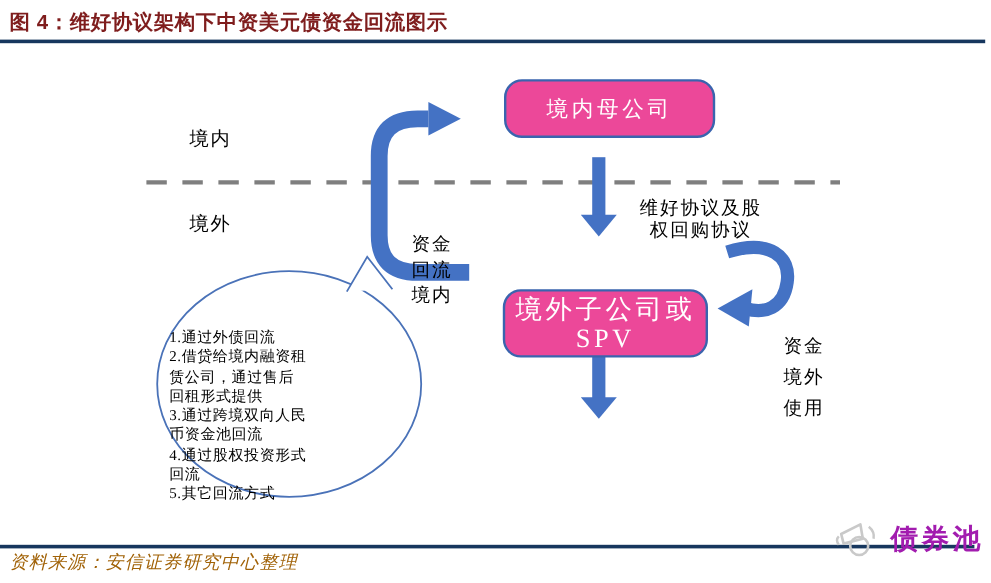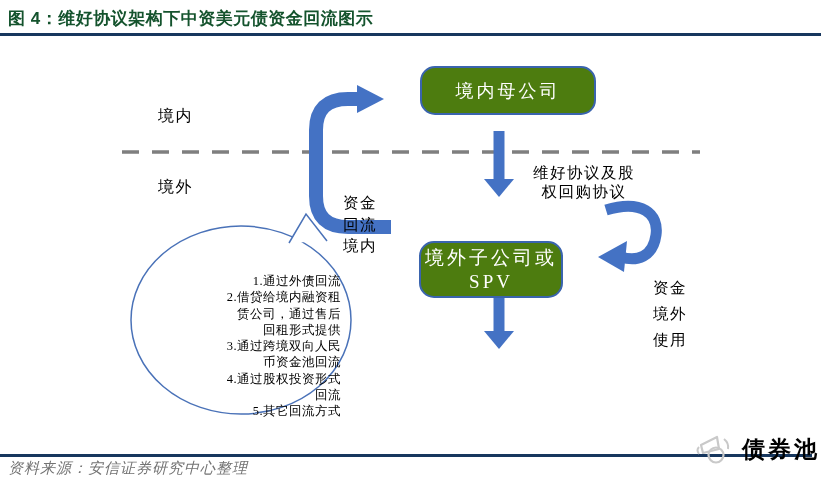--- a/index.html
+++ b/index.html
@@ -13,52 +13,52 @@
     font-family: "Liberation Serif", serif;
   }
   
   .fig-title {
     position: absolute;
     left: 8px; top: 7px;
     font-family: "Liberation Sans", sans-serif;
     font-weight: bold;
     font-size: 17px;
     letter-spacing: 0.5px;
-    color: #14532d;
+    color: #7f1d1d;
     white-space: nowrap;
   }
   .title-rule {
     position: absolute;
     left: 0; top: 33px;
     width: 821px; height: 3px;
     background: #17375E;
   }
   
   .connector-layer {
     position: absolute; left: 0; top: 0;
     width: 826px; height: 486px;
     z-index: 1;
   }
   .node {
     position: absolute;
     z-index: 2;
-    background: #4d7c0f;
+    background: #ec4899;
     border: 2px solid #3A64AE;
     border-radius: 15px;
     color: #ffffff;
     display: flex;
     align-items: center;
     justify-content: center;
     text-align: center;
     font-size: 18px;
     letter-spacing: 3px;
     line-height: 24px;
   }
   .node-parent   { left: 420px; top: 66px;  width: 176px; height: 49px; }
-  .node-spv      { left: 419px; top: 206px; width: 144px; height: 57px; font-size: 19px; }
+  .node-spv      { left: 419px; top: 206px; width: 171px; height: 57px; font-size: 22px; }
   .node-investor { left: 421px; top: 356px; width: 162px; height: 54px; }
   .preline { white-space: pre-line; margin-top: 35px; }
   .lbl {
     position: absolute;
     z-index: 2;
     color: #000000;
     font-size: 15.5px;
     letter-spacing: 1.5px;
     font-family: Liberation Mono, monospace;
   }
@@ -73,57 +73,57 @@
     text-align: center; line-height: 21.5px;
   }
   .lbl-overseas-use {
     left: 644px; top: 241px; width: 52px;
     text-align: center; line-height: 26px;
   }
   .callout-text {
     position: absolute;
     z-index: 2;
     left: 141px; top: 238px; width: 200px;
-    text-align: right;
+    text-align: left;
     color: #000000;
     font-size: 12.5px;
     line-height: 16.3px;
     letter-spacing: 0.5px;
   }
   
   .footer-rule {
     position: absolute;
     left: 0; top: 454px;
     width: 812px; height: 2.5px;
     background: #17375E;
     z-index: 1;
   }
   .source-note {
     position: absolute;
     left: 8px; top: 459px;
     font-style: italic;
     font-size: 15px;
     letter-spacing: 1px;
-    color: #737373;
+    color: #a16207;
     z-index: 2;
   }
   .watermark {
     position: absolute;
     right: 6px; top: 434px;
     display: flex;
     align-items: center;
     gap: 5px;
     z-index: 2;
   }
   .watermark-text {
     font-family: "Liberation Sans", sans-serif;
     font-weight: bold;
     font-size: 23px;
     letter-spacing: 3px;
-    color: #000000;
+    color: #a21caf;
   }
 </style>
 </head>
 <body>
 
 <div class="page">
 
   <div class="fig-title">图 4：维好协议架构下中资美元债资金回流图示</div>
   <div class="title-rule"></div>
 

